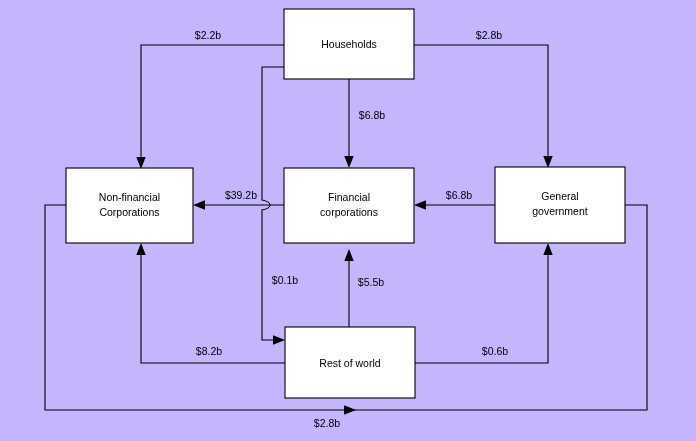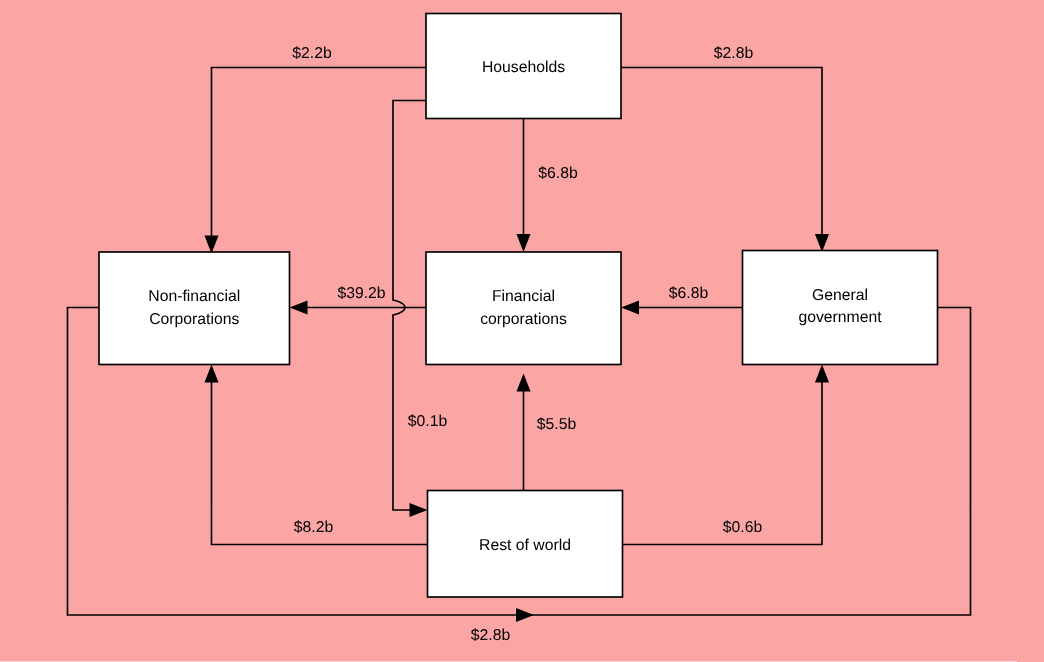--- a/index.html
+++ b/index.html
@@ -10,21 +10,21 @@
   body {
     font-family: "Liberation Sans", sans-serif;
     width: 696px;
     height: 441px;
     overflow: hidden;
   }
   #diagram-root {
     position: relative;
     width: 696px;
     height: 441px;
-    background: #fca5a5;
+    background: #c4b5fd;
   }
   svg#flow-svg {
     display: block;
     width: 696px;
     height: 441px;
   }
   .node-box {
     fill: #ffffff;
     stroke: #000000;
     stroke-width: 1.1;

